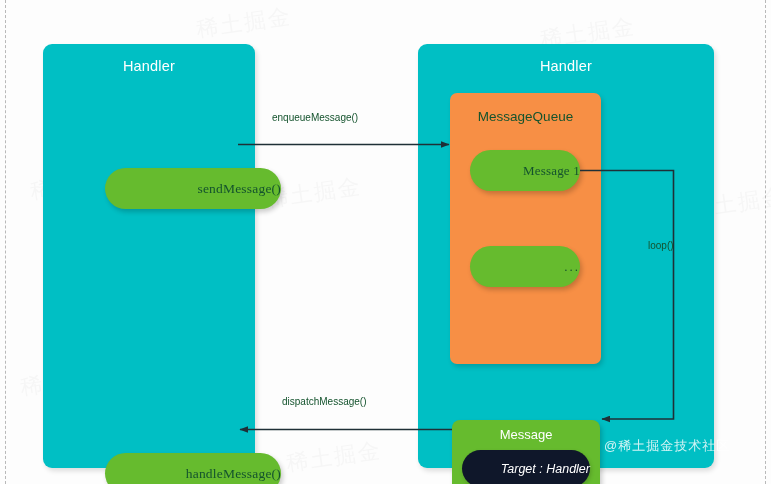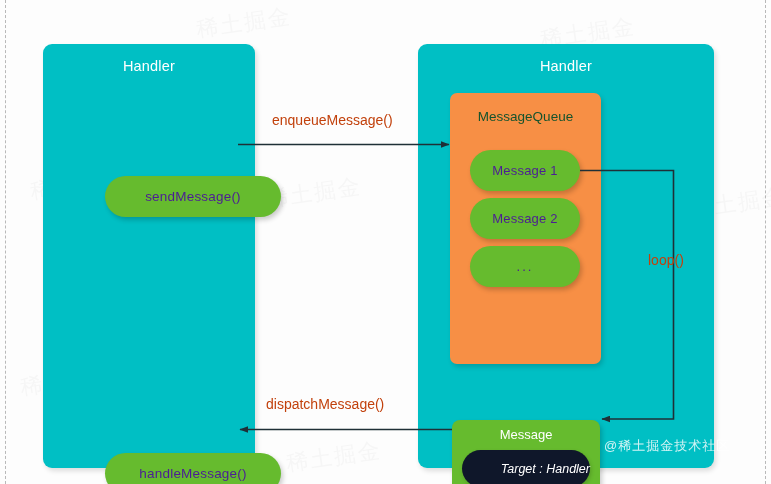--- a/index.html
+++ b/index.html
@@ -73,27 +73,28 @@
   }
 
   
   .pill {
     position: absolute;
     background: #66bb2e;
     border-radius: 999px;
     box-shadow: 2px 3px 5px rgba(0,0,0,0.20);
     display: flex;
     align-items: center;
-    justify-content: center;
-    color: #4c1d95;
+    justify-content: flex-end;
+    color: #14532d;
     font-size: 13.5px;
     letter-spacing: .2px;
     box-sizing: border-box;
-  }
-  #send-message-pill   { left: 62px;  top: 132px; width: 176px; height: 41px; }
+    font-family: Liberation Serif, serif;
+  }
+  #send-message-pill   { left: 62px;  top: 124px; width: 176px; height: 41px; }
   #handle-message-pill { left: 62px;  top: 409px; width: 176px; height: 41px; }
 
   .queue-pill { left: 470px; width: 110px; height: 41px; font-size: 13px; }
   #queue-pill-0 { top: 150px; }
   #queue-pill-1 { top: 198px; }
   #queue-pill-2 { top: 246px; }
   #queue-pill-3 { top: 305px; }
   #queue-pill-2 .pill-label { letter-spacing: 2px; font-size: 13px; }
 
   
@@ -140,27 +141,27 @@
     left: 0;
     top: 0;
     width: 771px;
     height: 484px;
     pointer-events: none;
   }
 
   
   .edge-label {
     position: absolute;
-    color: #c2410c;
-    font-size: 14px;
+    color: #14532d;
+    font-size: 10px;
     white-space: nowrap;
   }
   #enqueue-label  { left: 272px; top: 112px; }
-  #dispatch-label { left: 266px; top: 396px; }
-  #loop-label     { left: 648px; top: 252px; }
+  #dispatch-label { left: 282px; top: 396px; }
+  #loop-label     { left: 648px; top: 240px; }
 
   
   #watermark {
     position: absolute;
     left: 604px;
     top: 437px;
     font-size: 13px;
     color: rgba(255,255,255,0.82);
     letter-spacing: 1px;
     white-space: nowrap;
@@ -212,23 +213,20 @@
     <div class="component-title">Handler</div>
   </div>
 
   <div id="message-queue-box">
     <div class="component-title">MessageQueue</div>
   </div>
 
   <div class="pill queue-pill" id="queue-pill-0">
     <span class="pill-label">Message 1</span>
   </div>
-  <div class="pill queue-pill" id="queue-pill-1">
-    <span class="pill-label">Message 2</span>
-  </div>
   <div class="pill queue-pill" id="queue-pill-2">
     <span class="pill-label">...</span>
   </div>
 
   <div id="message-card">
     <div class="card-title">Message</div>
     <div id="target-handler-pill">
       <span class="pill-label">Target : Handler</span>
     </div>
   </div>

